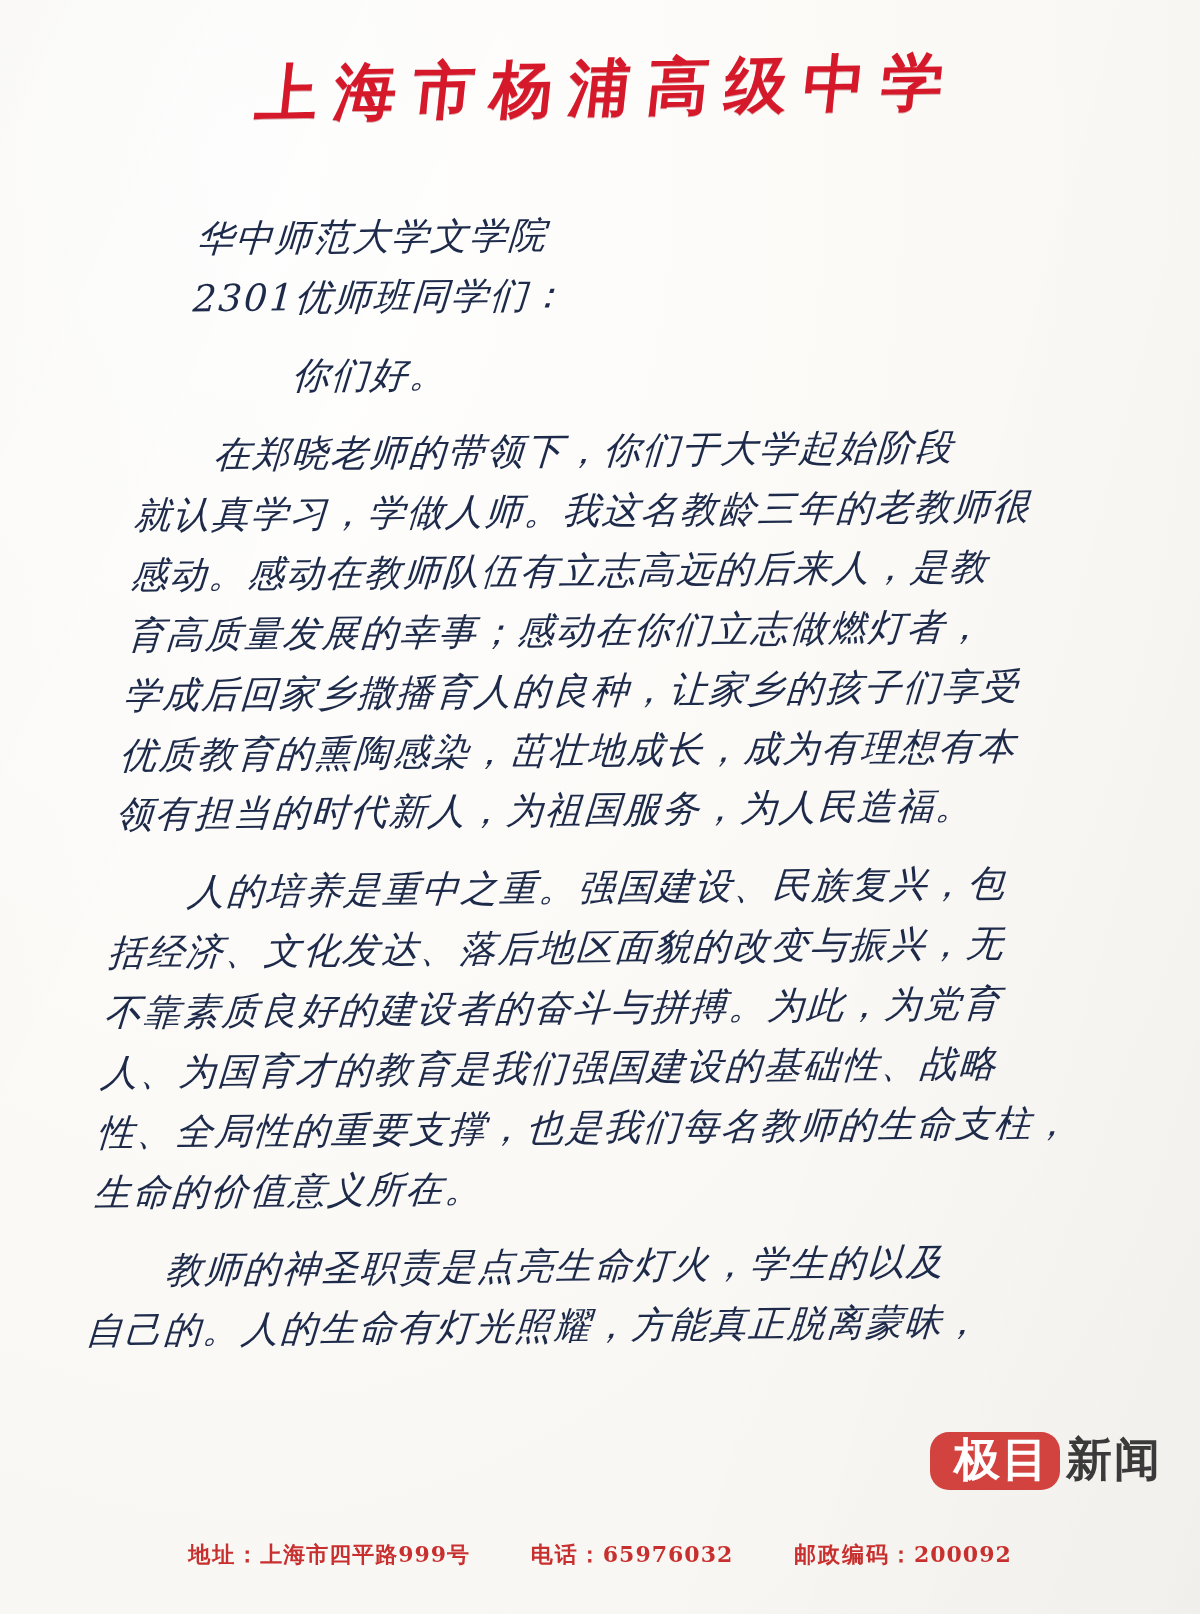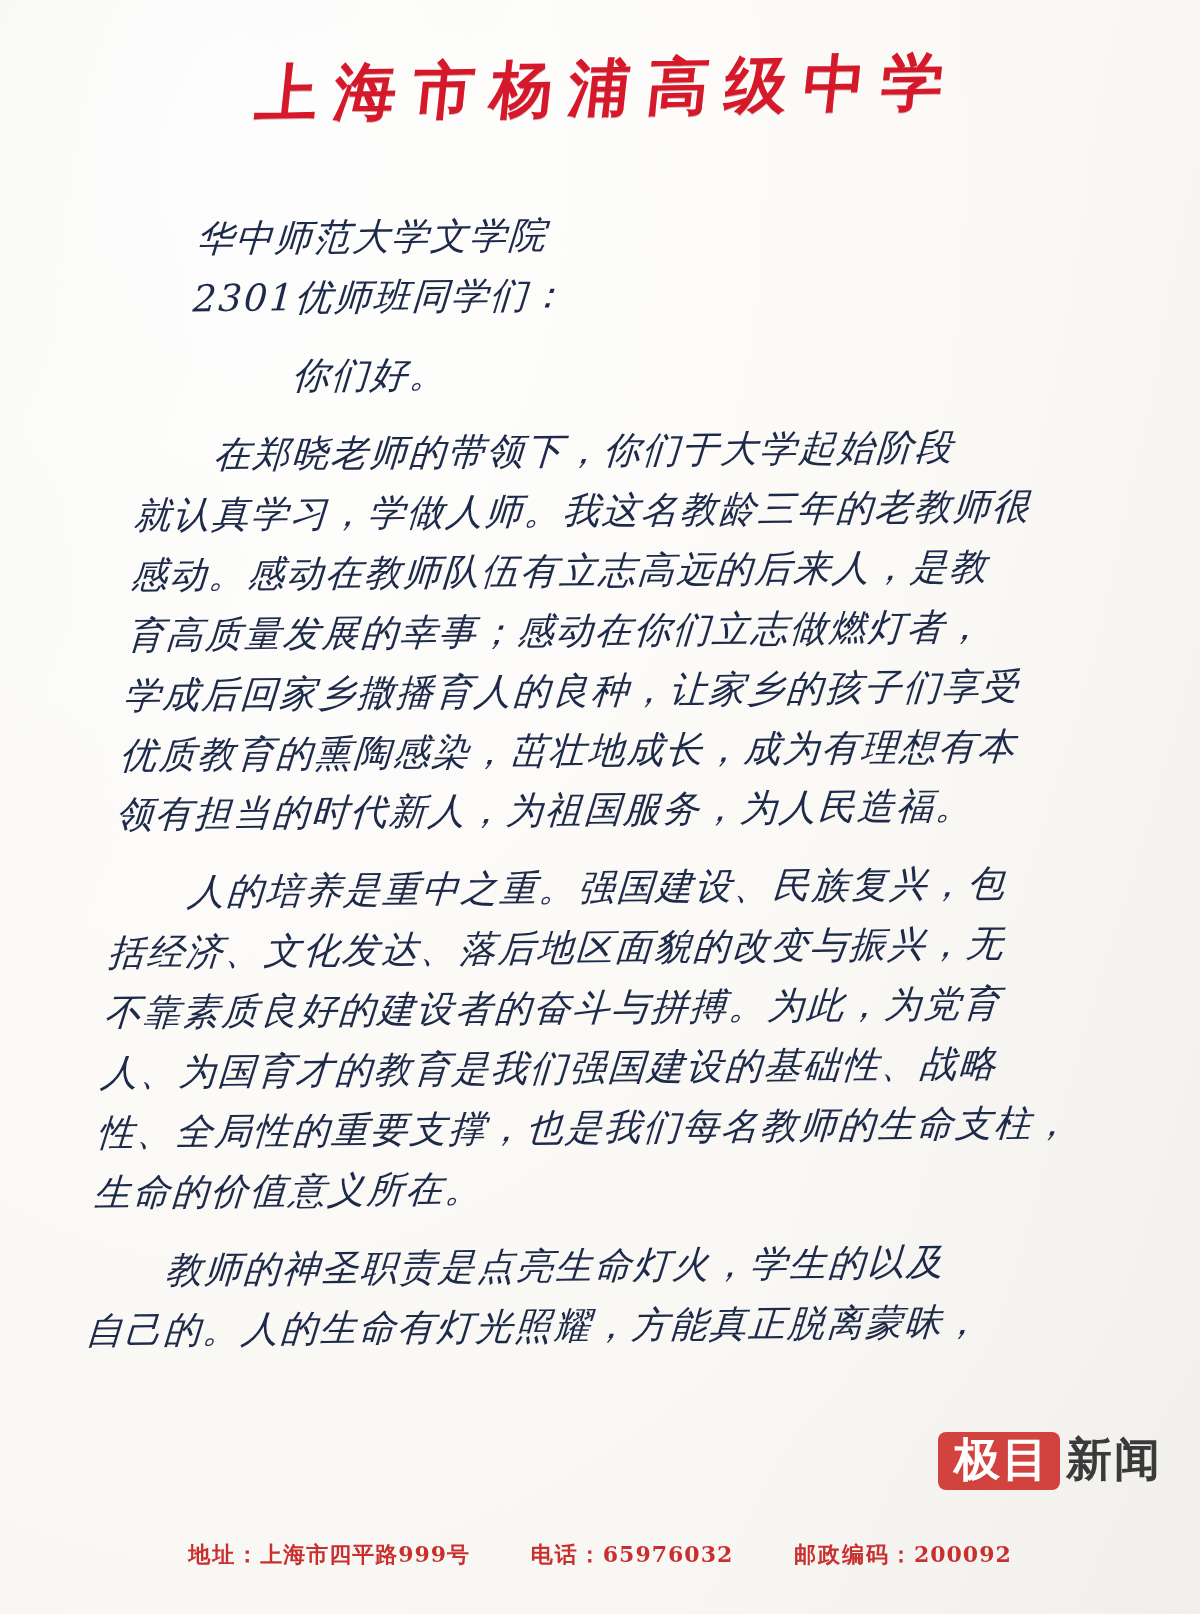--- a/index.html
+++ b/index.html
@@ -79,22 +79,22 @@
     align-items:center;
     height:70px;
     font-family:"DejaVu Serif", serif;
     font-size:46px;
     font-weight:700;
     letter-spacing:2px;
   }
   .news-logo .box{
     background:#d2423f;
     color:#ffffff;
-    padding:4px 10px 8px 16px;
-    border-radius:8px;
+    padding:4px 10px 8px 24px;
+    border-radius:19px;
     margin-right:6px;
     line-height:1;
   }
   .news-logo .plain{
     color:#3a3a3a;
     line-height:1;
     padding-bottom:4px;
     text-align:right;
   }
 

